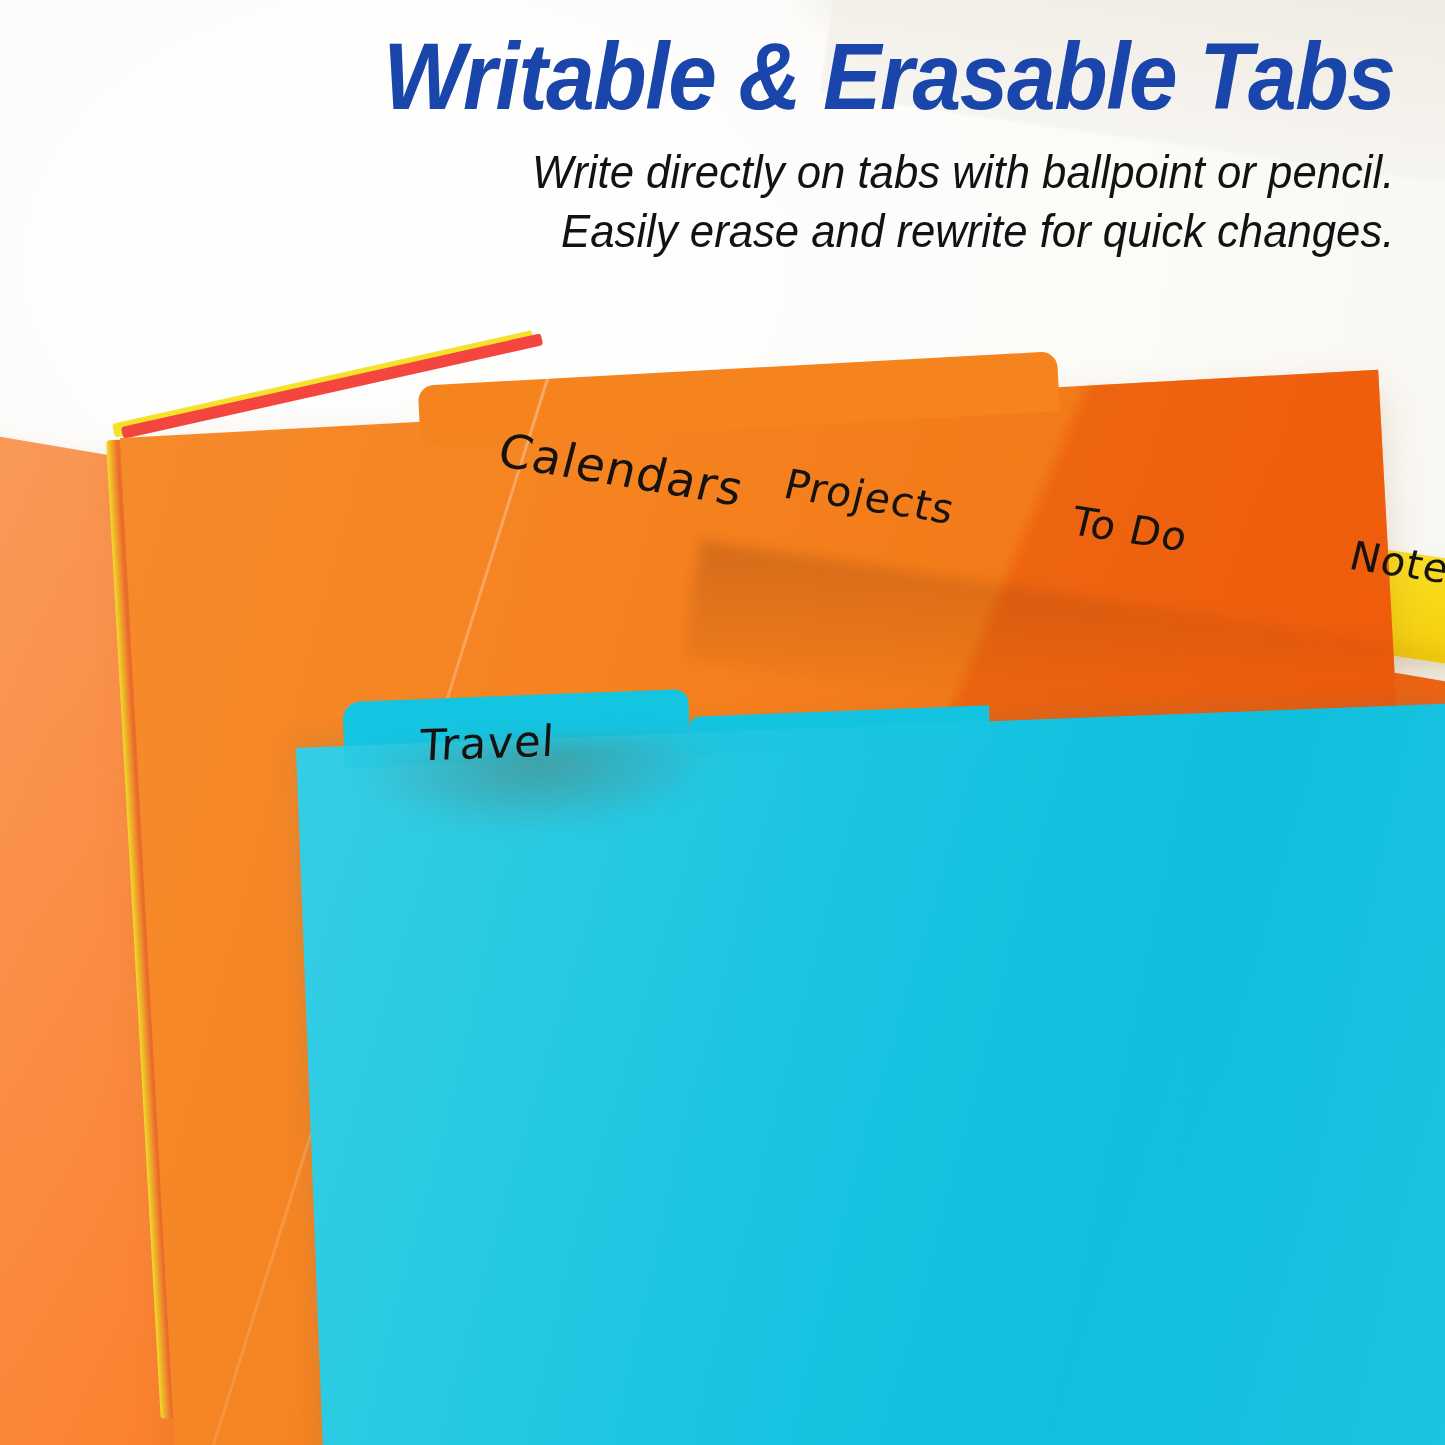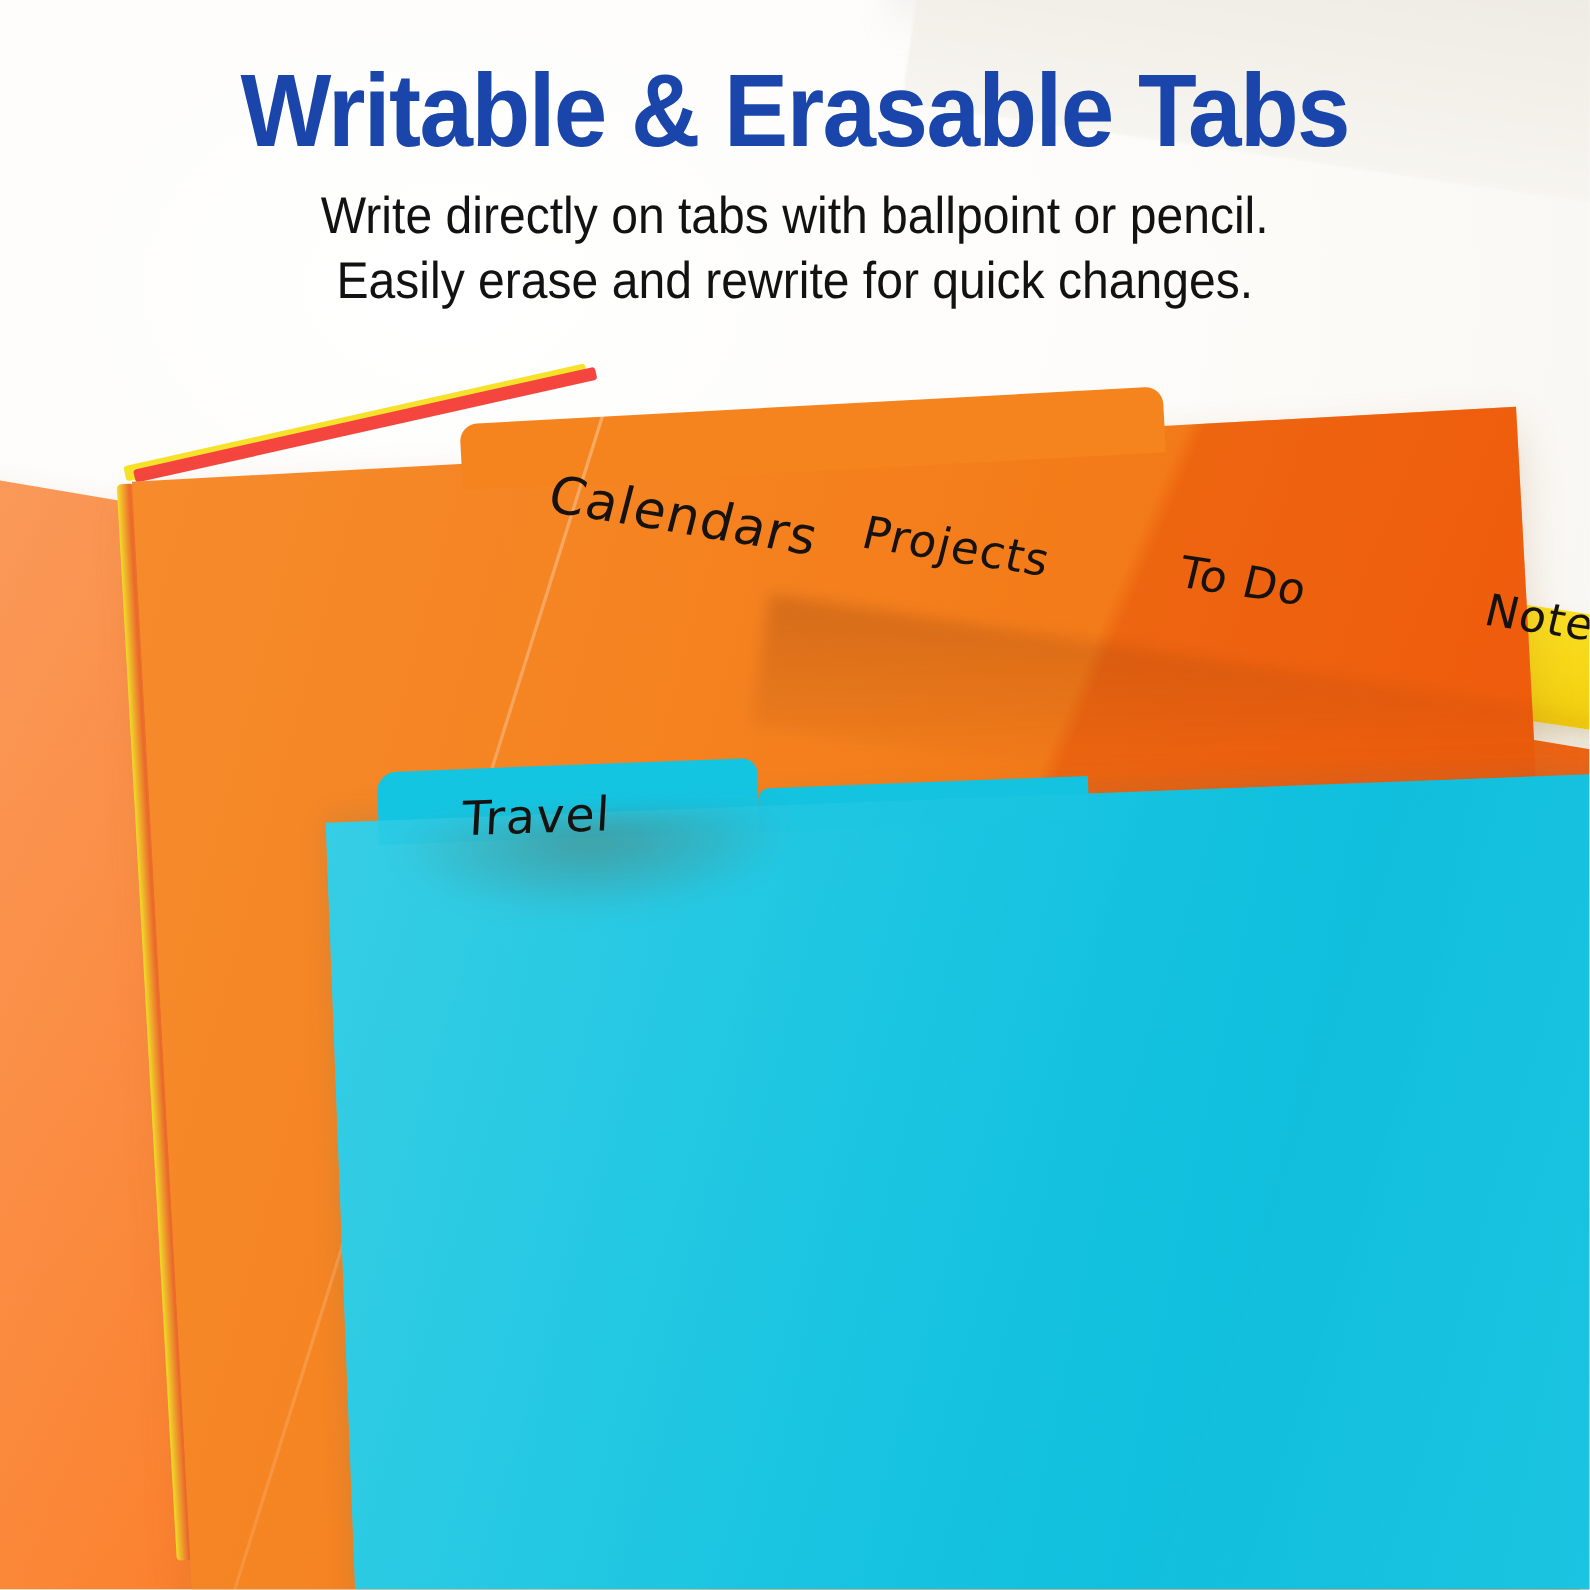--- a/index.html
+++ b/index.html
@@ -28,21 +28,21 @@
     position:absolute;top:-20px;right:-260px;width:900px;height:120px;
     background:linear-gradient(180deg,rgba(196,188,175,.40),rgba(196,188,175,0));
     transform:rotate(8.2deg);filter:blur(12px);
   }
   .bg-bottom-soft{
     position:absolute;left:0;right:0;bottom:0;height:520px;
     background:linear-gradient(180deg,rgba(232,226,216,0) 0%,rgba(228,222,211,.35) 100%);
   }
 
   
-  .headline-wrap{position:absolute;left:0;right:0;top:52px;text-align:center;z-index:40;}
+  .headline-wrap{position:absolute;left:0;right:0;top:28px;text-align:right;z-index:40;font-style:italic;}
   .headline{
     font-family:"Liberation Sans","DejaVu Sans",sans-serif;
     font-weight:700;font-size:94px;line-height:1.04;
     letter-spacing:-1.5px;
     transform:scaleX(.93);
     color:#1A45AB;
     margin:0;white-space:nowrap;
   }
   .subline{
     margin:16px 0 0 0;

